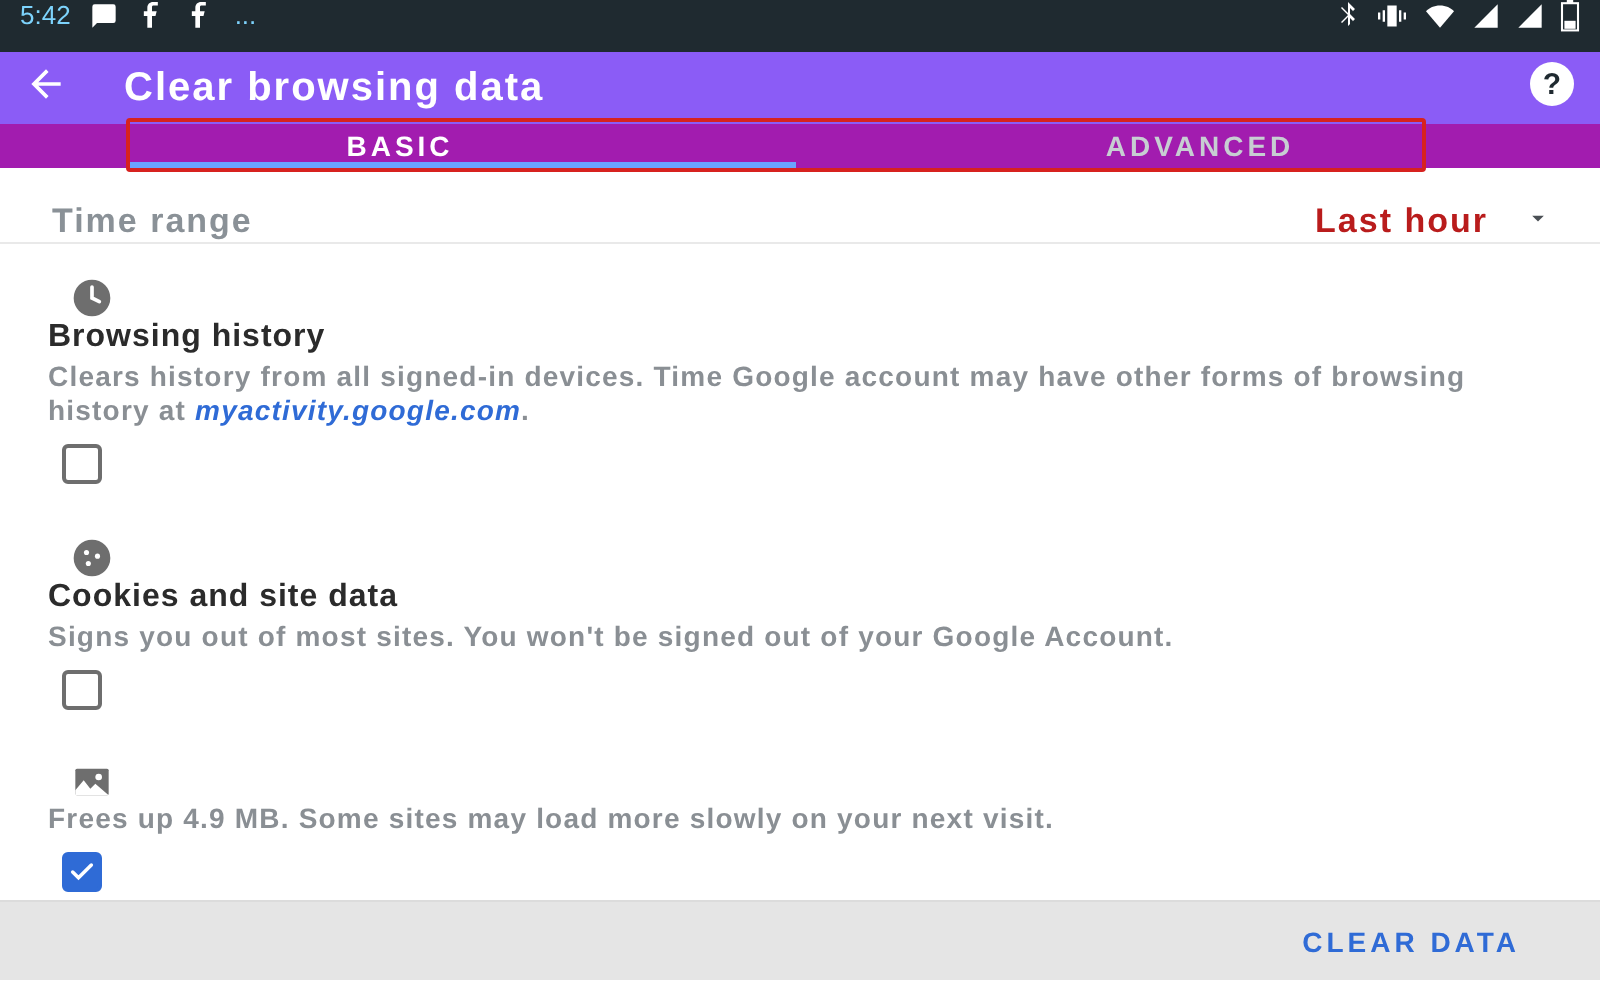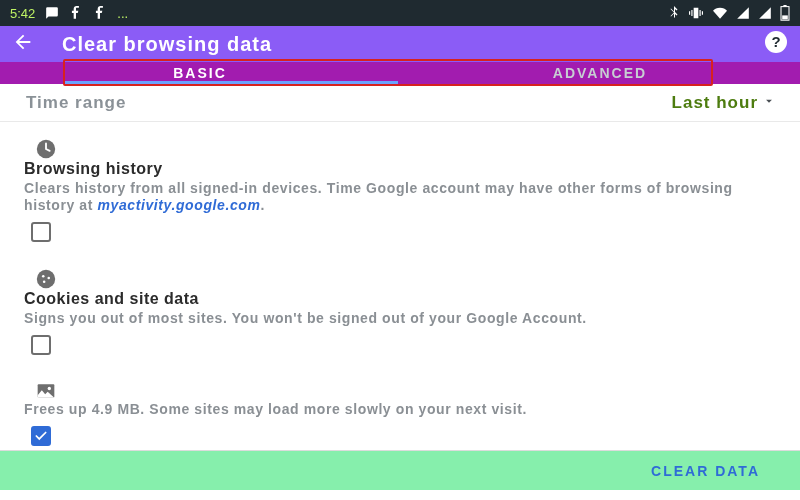--- a/index.html
+++ b/index.html
@@ -1,44 +1,44 @@
 <!DOCTYPE html>
 <html><head>
 <meta charset="utf-8">
 <style>
   * { box-sizing: border-box; margin: 0; padding: 0; }
   html, body { width: 800px; height: 500px; font-family: Arial, Helvetica, sans-serif; background: #fff; overflow: hidden; }
-  .status-bar { background: #1f2a30; color: #bef264; height: 26px; display: flex; align-items: center; padding: 0 10px; font-size: 13px; }
+  .status-bar { background: #1f2a30; color: #7dd3fc; height: 26px; display: flex; align-items: flex-start; padding: 0 10px; font-size: 13px; }
   .status-left { display: flex; align-items: center; gap: 10px; }
   .status-right { margin-left: auto; display: flex; align-items: center; gap: 8px; }
   .status-icon { display: inline-flex; align-items: center; justify-content: center; }
   .app-bar { background: #8b5cf6; color: #fff; height: 36px; display: flex; align-items: center; padding: 0 12px; gap: 28px; }
   .app-title { font-size: 20px; font-weight: 700; letter-spacing: 1px; }
   .help-icon { margin-left: auto; }
   .tabs-wrap { background: #a21caf; position: relative; }
   .tabs { display: flex; height: 22px; align-items: center; }
   .tab { flex: 1; text-align: center; font-size: 14px; font-weight: 700; letter-spacing: 2px; color: #c7ced2; cursor: pointer; }
   .tab.active { color: #fff; }
   .tab-underline { position: absolute; bottom: 0; left: 63px; width: 335px; height: 3px; background: #6aa3ff; }
   .tab-highlight { position: absolute; border: 2px solid #d7221f; border-radius: 2px; pointer-events: none; left: 63px; top: -3px; width: 650px; height: 27px; }
-  .time-row { display: flex; align-items: center; height: 38px; padding: 0 24px 0 26px; color: #8a9197; font-size: 17px; font-weight: 700; letter-spacing: 1px; border-bottom: 1px solid #e9e9e9; }
-  .time-value { margin-left: auto; color: #4d7c0f; display: flex; align-items: center; gap: 4px; }
+  .time-row { display: flex; align-items: flex-end; height: 38px; padding: 0 24px 0 26px; color: #8a9197; font-size: 17px; font-weight: 700; letter-spacing: 1px; border-bottom: 1px solid #e9e9e9; }
+  .time-value { margin-left: auto; color: #b91c1c; display: flex; align-items: center; gap: 18px; }
   .content { background: #fff; }
   .item { display: flex; align-items: flex-start; padding: 12px 22px 10px 24px; flex-direction: column; }
   .item-icon { width: 44px; display: flex; justify-content: center; padding-top: 4px; color: #6e6e6e; }
   .item-body { flex: 1; padding-right: 16px; }
   .item-title { font-size: 16px; font-weight: 800; letter-spacing: 0.5px; color: #2b2b2b; margin-bottom: 2px; }
   .item-desc { font-size: 14px; font-weight: 700; letter-spacing: 0.6px; color: #8a8f94; line-height: 1.22; }
   .item-desc a { color: #2f6bd6; text-decoration: none; font-style: italic; }
   .item-check { width: 34px; display: flex; justify-content: center; padding-top: 8px; }
   .checkbox { width: 20px; height: 20px; border: 2px solid #6e6e6e; border-radius: 3px; display: inline-flex; align-items: center; justify-content: center; }
   .checkbox.checked { background: #2f6bd6; border-color: #2f6bd6; }
   .checkbox.checked svg { display: block; }
   .checkbox svg { display: none; }
-  .bottom-bar { position: absolute; left: 0; right: 0; bottom: 10px; height: 40px; border-top: 1px solid #dcdcdc; display: flex; align-items: center; justify-content: flex-end; padding: 0 40px; background: #86efac; }
+  .bottom-bar { position: absolute; left: 0; right: 0; bottom: 10px; height: 40px; border-top: 1px solid #dcdcdc; display: flex; align-items: center; justify-content: flex-end; padding: 0 40px; background: #e5e5e5; }
   .clear-btn { color: #2f6bd6; font-weight: 800; font-size: 14px; letter-spacing: 2px; cursor: pointer; }
 </style>
 </head>
 <body>
 
 <div class="status-bar">
   <div class="status-left">
     <span>5:42</span>
     <span class="status-icon">
       <svg width="14" height="14" viewBox="0 0 24 24" fill="#fff">

